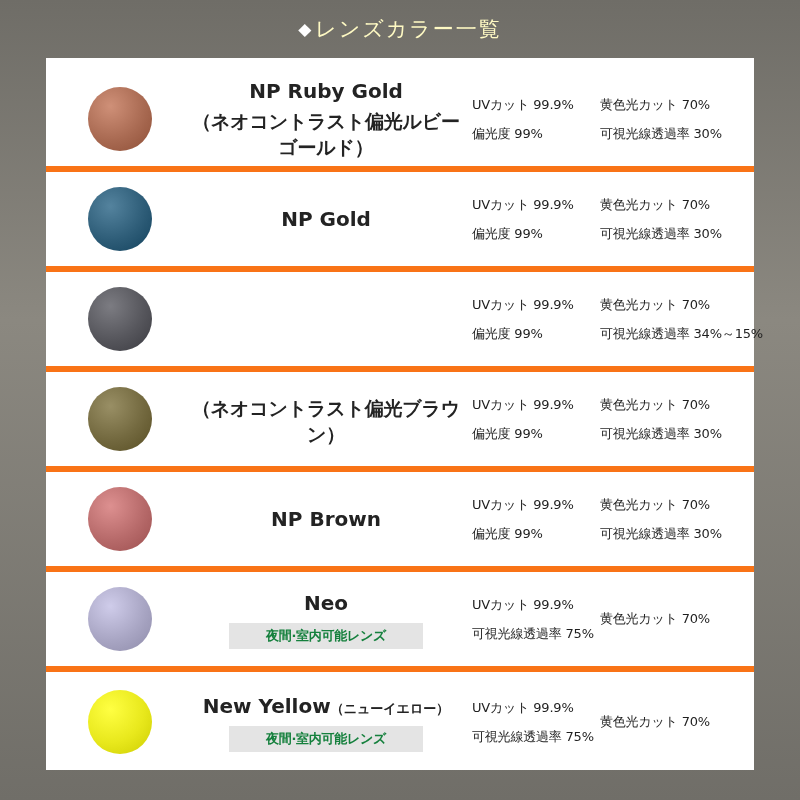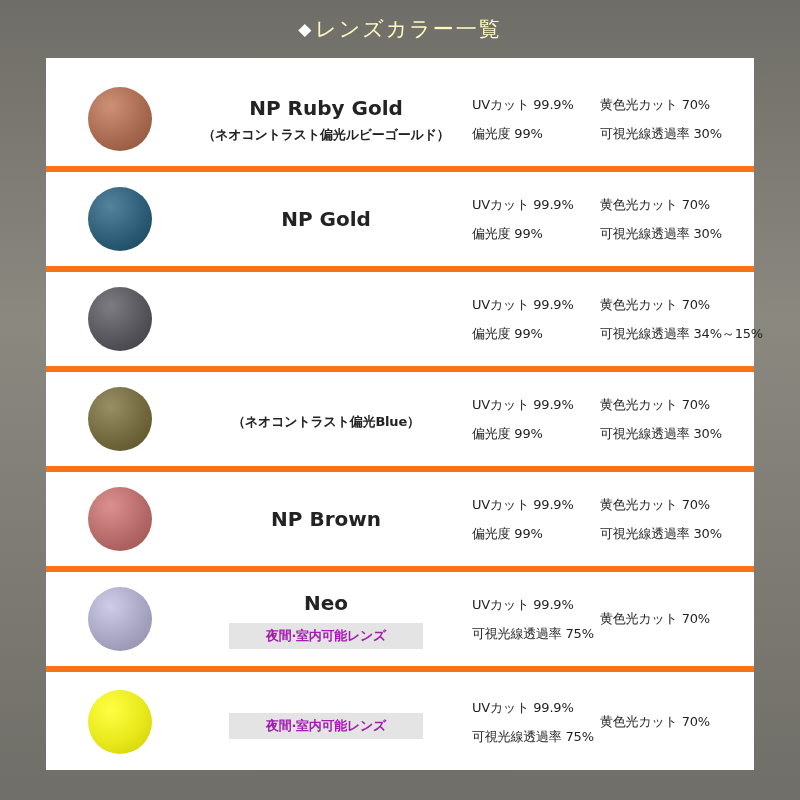--- a/index.html
+++ b/index.html
@@ -99,31 +99,31 @@
     font-weight: bold;
     color: #232323;
     font-family: "DejaVu Sans", sans-serif;
     line-height: 1.3;
   }
   .name-main .suffix {
     font-size: 13px;
     font-weight: bold;
   }
   .name-sub {
-    font-size: 13px;
+    font-size: 19px;
     color: #232323;
     font-weight: bold;
     font-family: "DejaVu Sans", sans-serif;
     margin-top: 5px;
     letter-spacing: -0.2px;
   }
   .badge {
     margin-top: 7px;
     background: #e4e4e4;
-    color: #a21caf;
+    color: #15803d;
     font-size: 13px;
     font-weight: bold;
     padding: 4px 37px;
     font-family: "DejaVu Sans", sans-serif;
     letter-spacing: -0.3px;
   }
   .specs {
     flex: 1;
     display: flex;
     padding-left: 10px;
@@ -214,21 +214,21 @@
               <div class="spec">黄色光カット 70%</div>
               <div class="spec">可視光線透過率 34%～15%</div>
             </div>
           </div>
         </div>
         <div class="row">
           <div class="swatch-cell">
             <div class="swatch" style="background: radial-gradient(circle at 35% 30%, rgb(153, 143, 101) 0%, rgb(115, 105, 63) 55%, rgb(87, 77, 35) 100%);"></div>
           </div>
           <div class="name-cell">
-            <div class="name-sub">（ネオコントラスト偏光Blue）</div>
+            <div class="name-sub">（ネオコントラスト偏光ブラウン）</div>
           </div>
           <div class="specs">
             <div class="spec-col left">
               <div class="spec">UVカット 99.9%</div>
               <div class="spec">偏光度 99%</div>
             </div>
             <div class="spec-col right">
               <div class="spec">黄色光カット 70%</div>
               <div class="spec">可視光線透過率 30%</div>
             </div>
@@ -268,20 +268,21 @@
             <div class="spec-col right">
               <div class="spec">黄色光カット 70%</div>
             </div>
           </div>
         </div>
         <div class="row">
           <div class="swatch-cell">
             <div class="swatch" style="background: radial-gradient(circle at 35% 30%, rgb(255, 255, 66) 0%, rgb(232, 232, 28) 55%, rgb(204, 204, 0) 100%);"></div>
           </div>
           <div class="name-cell">
+            <div class="name-main">New Yellow<span class="suffix">（ニューイエロー）</span></div>
             <div class="badge">夜間·室内可能レンズ</div>
           </div>
           <div class="specs">
             <div class="spec-col left">
               <div class="spec">UVカット 99.9%</div>
               <div class="spec">可視光線透過率 75%</div>
             </div>
             <div class="spec-col right">
               <div class="spec">黄色光カット 70%</div>
             </div>

